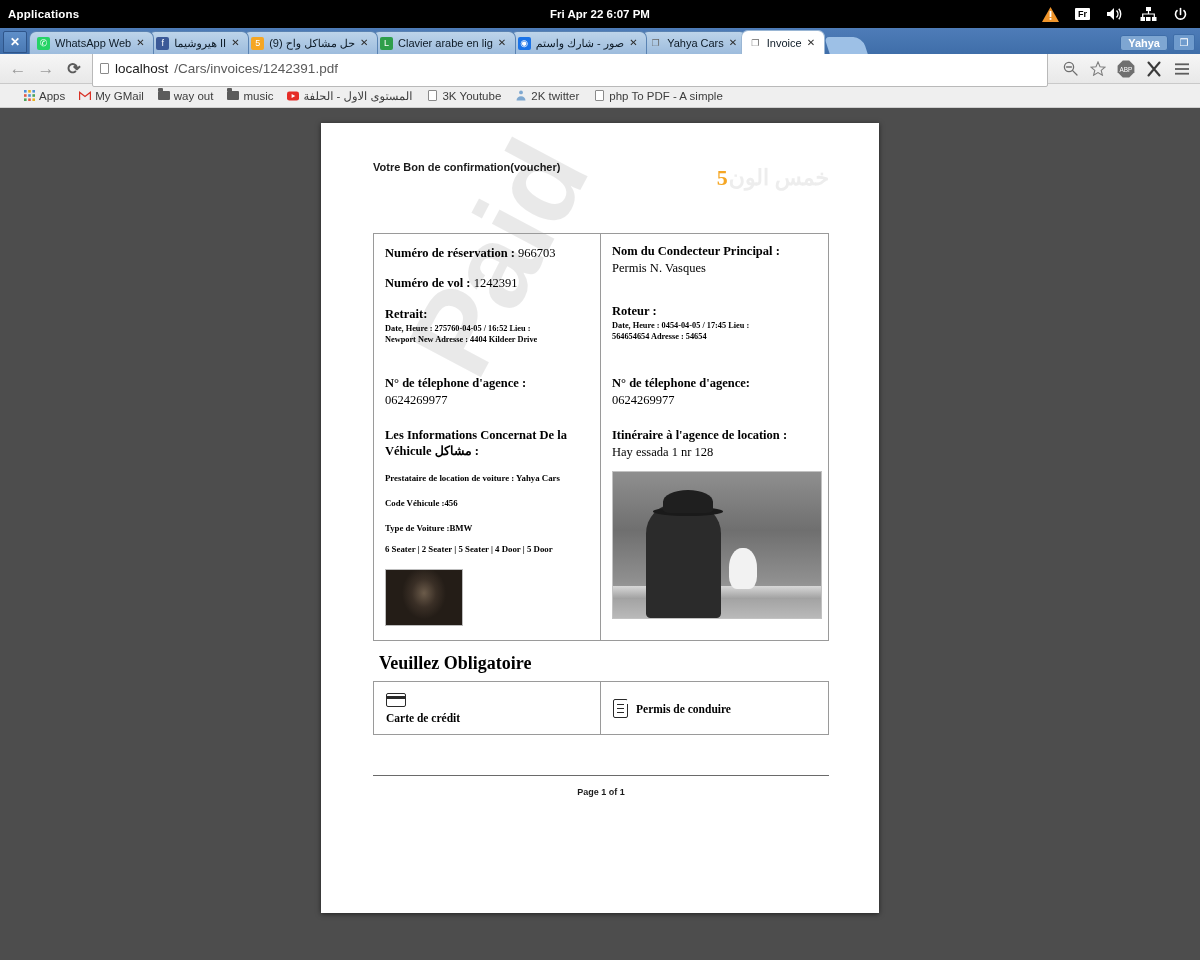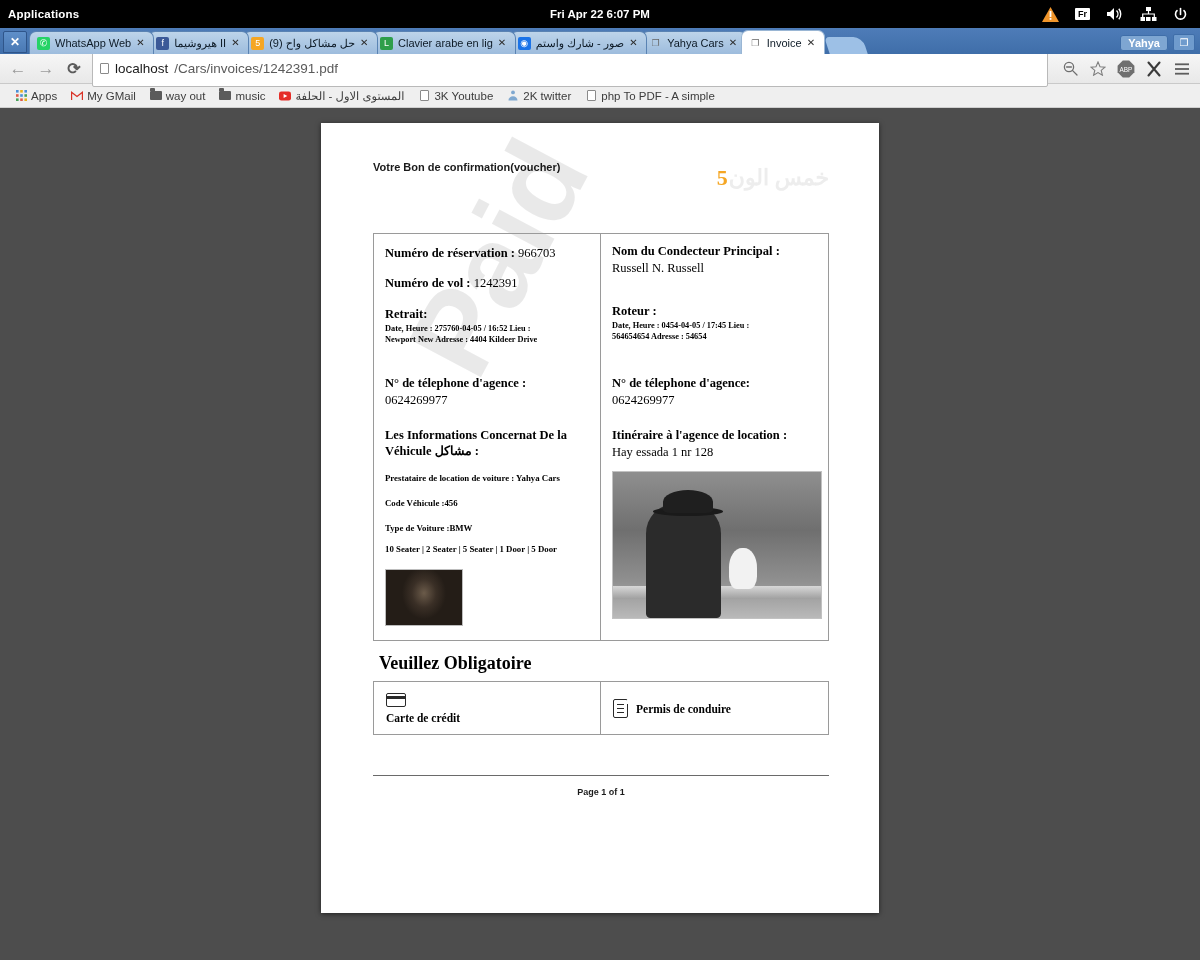--- a/index.html
+++ b/index.html
@@ -121,21 +121,21 @@
   #omnibox .host { color: #1a1a1a; }
   .tb-ico {
     width: 20px; height: 20px;
     display: flex; align-items: center; justify-content: center;
     color: #6e6e6e; font-size: 14px;
   }
 
   #bookmarks {
     height: 24px; width: 1200px;
     background: #efefef; border-bottom: 1px solid #cfcfcf;
-    display: flex; align-items: center; gap: 0px; padding: 0 8px;
+    display: flex; align-items: center; gap: 0px; padding: 0 16px;
     font-size: 11.5px; color: #3c3c3c; overflow: hidden;
   }
   .bm {
     display: flex; align-items: center; gap: 4px;
     padding: 2px 7px; white-space: nowrap;
   }
   .bm .bmico {
     width: 12px; height: 12px; flex: 0 0 12px;
     display: flex; align-items: center; justify-content: center;
     font-size: 10px;
@@ -525,21 +525,21 @@
             </div>
             <div class="blk">
               <div class="kv-label">Retrait:</div>
               <div class="small">Date, Heure : 275760-04-05 / 16:52 Lieu :</div>
               <div class="small">Newport New Adresse : 4404 Kildeer Drive</div>
             </div>
             <div style="height:18px;"></div>
           </div>
           <div class="cellR">
             <div class="kv-label">Nom du Condecteur Principal :</div>
-            <div class="kv-val">Russell N. Russell</div>
+            <div class="kv-val">Permis N. Vasques</div>
             <div style="height:26px;"></div>
             <div>
               <div class="kv-label">Roteur :</div>
               <div class="small">Date, Heure : 0454-04-05 / 17:45 Lieu :</div>
               <div class="small">564654654 Adresse : 54654</div>
             </div>
           </div>
         </div>
 
         <div class="row">
@@ -552,21 +552,21 @@
             <div class="kv-val">0624269977</div>
           </div>
         </div>
 
         <div class="row">
           <div class="cellL" style="padding-top:10px;padding-bottom:14px;">
             <div class="sec-title">Les Informations Concernat De la Véhicule مشاكل :</div>
             <div class="veh-line">Prestataire de location de voiture : Yahya Cars</div>
             <div class="veh-line">Code Véhicule :456</div>
             <div class="veh-line">Type de Voiture :BMW</div>
-            <div class="veh-line" style="margin-top:10px;">10 Seater | 2 Seater | 5 Seater | 1 Door | 5 Door</div>
+            <div class="veh-line" style="margin-top:10px;">6 Seater | 2 Seater | 5 Seater | 4 Door | 5 Door</div>
             <div class="thumb-sm"></div>
           </div>
           <div class="cellR" style="padding-top:10px;padding-bottom:14px;">
             <div class="kv-label">Itinéraire à l'agence de location :</div>
             <div class="kv-val">Hay essada 1 nr 128</div>
             <div class="thumb-lg">
               <div class="rail"></div>
               <div class="bird"></div>
               <div class="man"></div>
               <div class="brim"></div>

